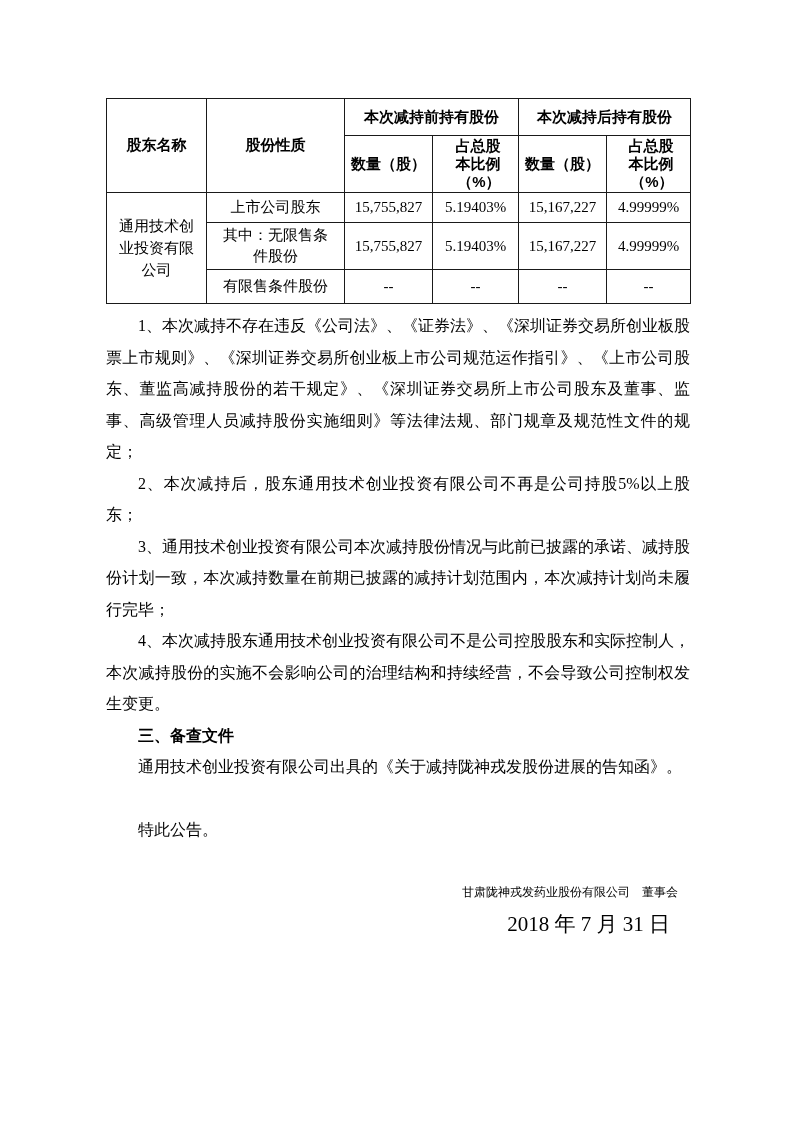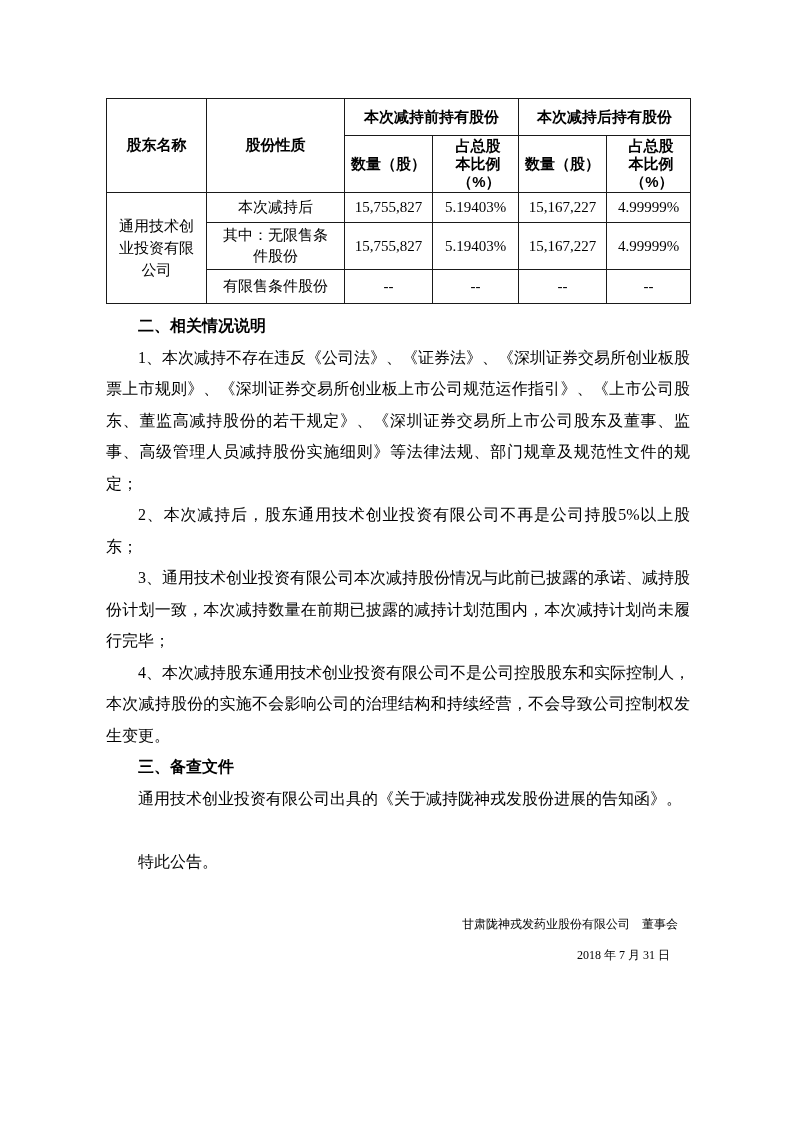--- a/index.html
+++ b/index.html
@@ -83,21 +83,21 @@
   .blank-line { height: 31.5px; }
   .sig-line {
     margin: 0;
     font-size: 12px;
     line-height: 31.5px;
     text-align: right;
     padding-right: 12px;
   }
   .date-line {
     margin: 0;
-    font-size: 12px;
+    font-size: 21px;
     line-height: 31.5px;
     text-align: right;
     padding-right: 20px;
   }
 </style>
 </head>
 <body>
 
 <div class="page">
   <div class="content">
@@ -119,21 +119,21 @@
           <th colspan="2">本次减持后持有股份</th>
         </tr>
         <tr class="hrow2">
           <th><span>数量（股）</span></th>
           <th><span class="ratio-head">占总股本比例（%）</span></th>
           <th><span>数量（股）</span></th>
           <th><span class="ratio-head">占总股本比例（%）</span></th>
         </tr>
         <tr class="brow1">
           <td rowspan="3"><span class="shareholder-name">通用技术创业投资有限公司</span></td>
-          <td><span class="nature-text">本次减持后</span></td>
+          <td><span class="nature-text">上市公司股东</span></td>
           <td>15,755,827</td>
           <td>5.19403%</td>
           <td>15,167,227</td>
           <td>4.99999%</td>
         </tr>
         <tr class="brow2">
           <td><span class="nature-text">其中：无限售条件股份</span></td>
           <td>15,755,827</td>
           <td>5.19403%</td>
           <td>15,167,227</td>
@@ -143,21 +143,20 @@
           <td><span class="nature-text">有限售条件股份</span></td>
           <td>--</td>
           <td>--</td>
           <td>--</td>
           <td>--</td>
         </tr>
       </tbody>
     </table>
 
     <div class="textbody">
-      <p class="heading">二、相关情况说明</p>
       <p class="para">1、本次减持不存在违反《公司法》、《证券法》、《深圳证券交易所创业板股票上市规则》、《深圳证券交易所创业板上市公司规范运作指引》、《上市公司股东、董监高减持股份的若干规定》、《深圳证券交易所上市公司股东及董事、监事、高级管理人员减持股份实施细则》等法律法规、部门规章及规范性文件的规定；</p>
       <p class="para">2、本次减持后，股东通用技术创业投资有限公司不再是公司持股5%以上股东；</p>
       <p class="para">3、通用技术创业投资有限公司本次减持股份情况与此前已披露的承诺、减持股份计划一致，本次减持数量在前期已披露的减持计划范围内，本次减持计划尚未履行完毕；</p>
       <p class="para">4、本次减持股东通用技术创业投资有限公司不是公司控股股东和实际控制人，本次减持股份的实施不会影响公司的治理结构和持续经营，不会导致公司控制权发生变更。</p>
       <p class="heading">三、备查文件</p>
       <p class="para">通用技术创业投资有限公司出具的《关于减持陇神戎发股份进展的告知函》。</p>
       <div class="blank-line"></div>
       <p class="para">特此公告。</p>
       <div class="blank-line"></div>
       <p class="sig-line">甘肃陇神戎发药业股份有限公司　董事会</p>

